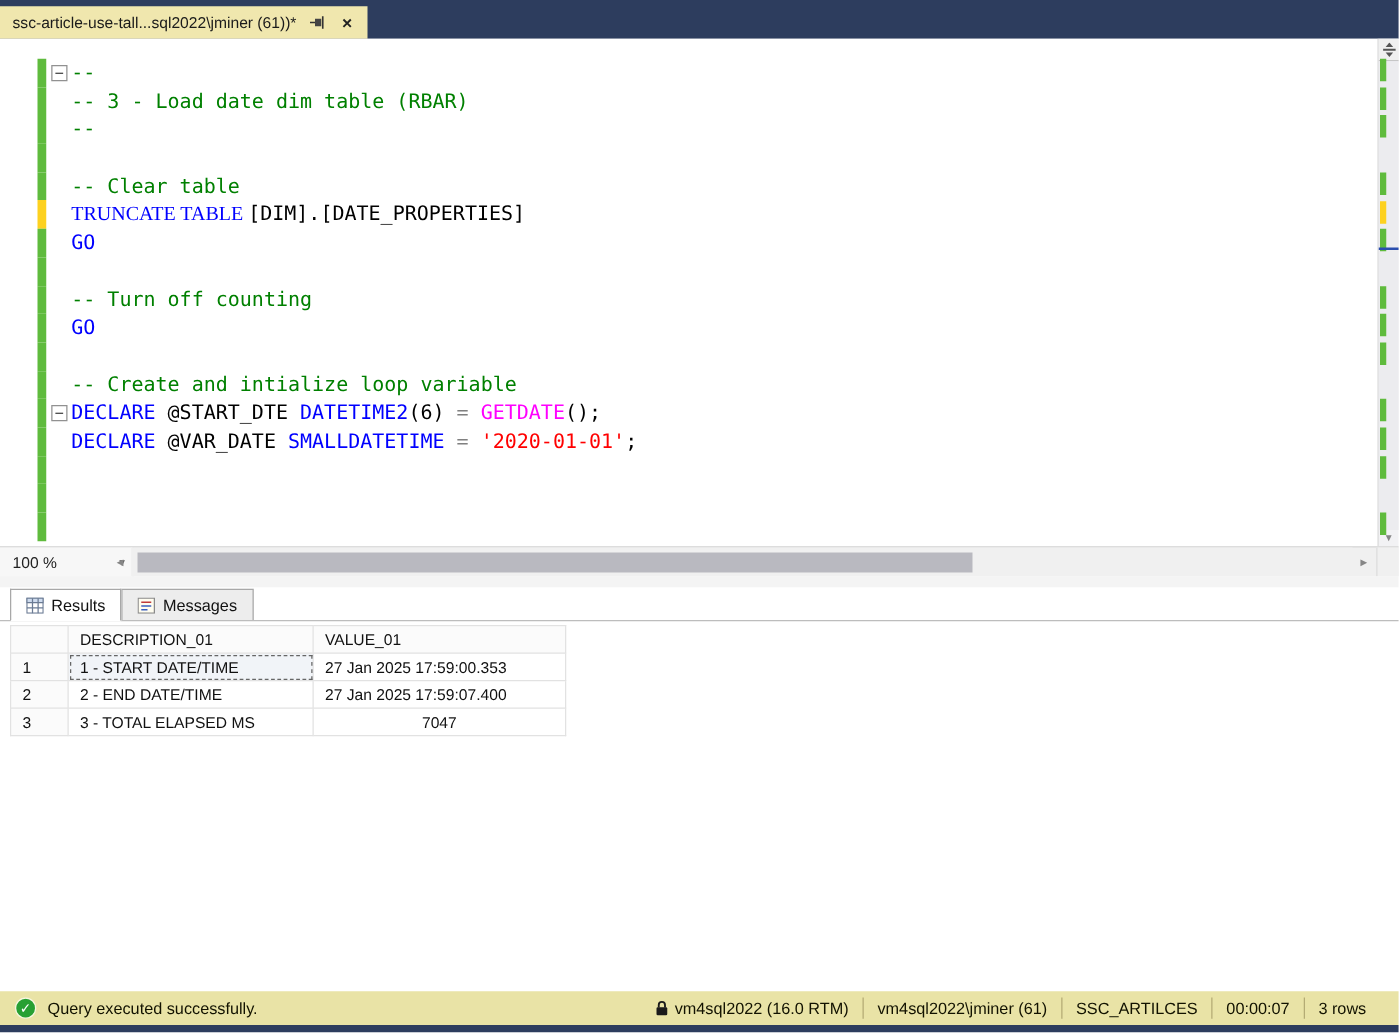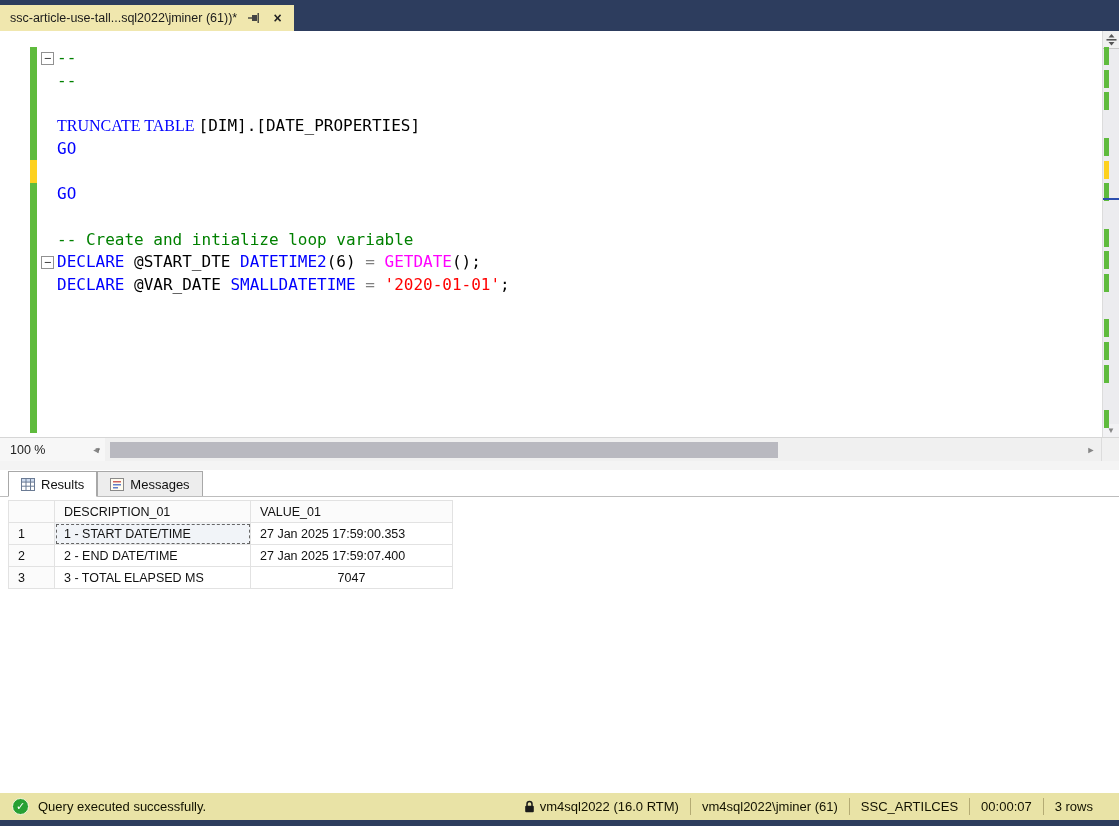--- a/index.html
+++ b/index.html
@@ -97,25 +97,28 @@
       <div class="change-seg" style="background: rgb(95, 187, 61);"></div>
       <div class="change-seg" style="background: rgb(95, 187, 61);"></div>
       <div class="change-seg" style="background: rgb(95, 187, 61);"></div>
       <div class="change-seg" style="background: rgb(95, 187, 61);"></div>
       <div class="change-seg" style="background: rgb(95, 187, 61);"></div>
       <div class="change-seg" style="background: rgb(95, 187, 61);"></div>
       <div class="change-seg" style="background: rgb(95, 187, 61);"></div>
     </div>
   <div class="code-lines" id="code-lines">
       <div class="code-line"><span class="fold-box">−</span><span class="line-text"><span style="color: rgb(0, 128, 0);">--</span></span></div>
+      <div class="code-line"><span class="line-text"><span style="color: rgb(0, 128, 0);">-- 3 - Load date dim table (RBAR)</span></span></div>
       <div class="code-line"><span class="line-text"><span style="color: rgb(0, 128, 0);">--</span></span></div>
       <div class="code-line"><span class="line-text"></span></div>
+      <div class="code-line"><span class="line-text"><span style="color: rgb(0, 128, 0);">-- Clear table</span></span></div>
       <div class="code-line"><span class="line-text"><span style="color: rgb(0, 0, 255); font-family: Liberation Serif, serif;">TRUNCATE TABLE </span><span style="color: rgb(0, 0, 0);">[DIM].[DATE_PROPERTIES]</span></span></div>
       <div class="code-line"><span class="line-text"><span style="color: rgb(0, 0, 255);">GO</span></span></div>
       <div class="code-line"><span class="line-text"></span></div>
+      <div class="code-line"><span class="line-text"><span style="color: rgb(0, 128, 0);">-- Turn off counting</span></span></div>
       <div class="code-line"><span class="line-text"><span style="color: rgb(0, 0, 255);">GO</span></span></div>
       <div class="code-line"><span class="line-text"></span></div>
       <div class="code-line"><span class="line-text"><span style="color: rgb(0, 128, 0);">-- Create and intialize loop variable</span></span></div>
       <div class="code-line"><span class="fold-box">−</span><span class="line-text"><span style="color: rgb(0, 0, 255);">DECLARE </span><span style="color: rgb(0, 0, 0);">@START_DTE </span><span style="color: rgb(0, 0, 255);">DATETIME2</span><span style="color: rgb(0, 0, 0);">(6) </span><span style="color: rgb(128, 128, 128);">= </span><span style="color: rgb(255, 0, 255);">GETDATE</span><span style="color: rgb(0, 0, 0);">();</span></span></div>
       <div class="code-line"><span class="line-text"><span style="color: rgb(0, 0, 255);">DECLARE </span><span style="color: rgb(0, 0, 0);">@VAR_DATE </span><span style="color: rgb(0, 0, 255);">SMALLDATETIME </span><span style="color: rgb(128, 128, 128);">= </span><span style="color: rgb(255, 0, 0);">'2020-01-01'</span><span style="color: rgb(0, 0, 0);">;</span></span></div>
       <div class="code-line"><span class="line-text"></span></div>
     </div>
 </div>
 
 <div class="vscroll">

